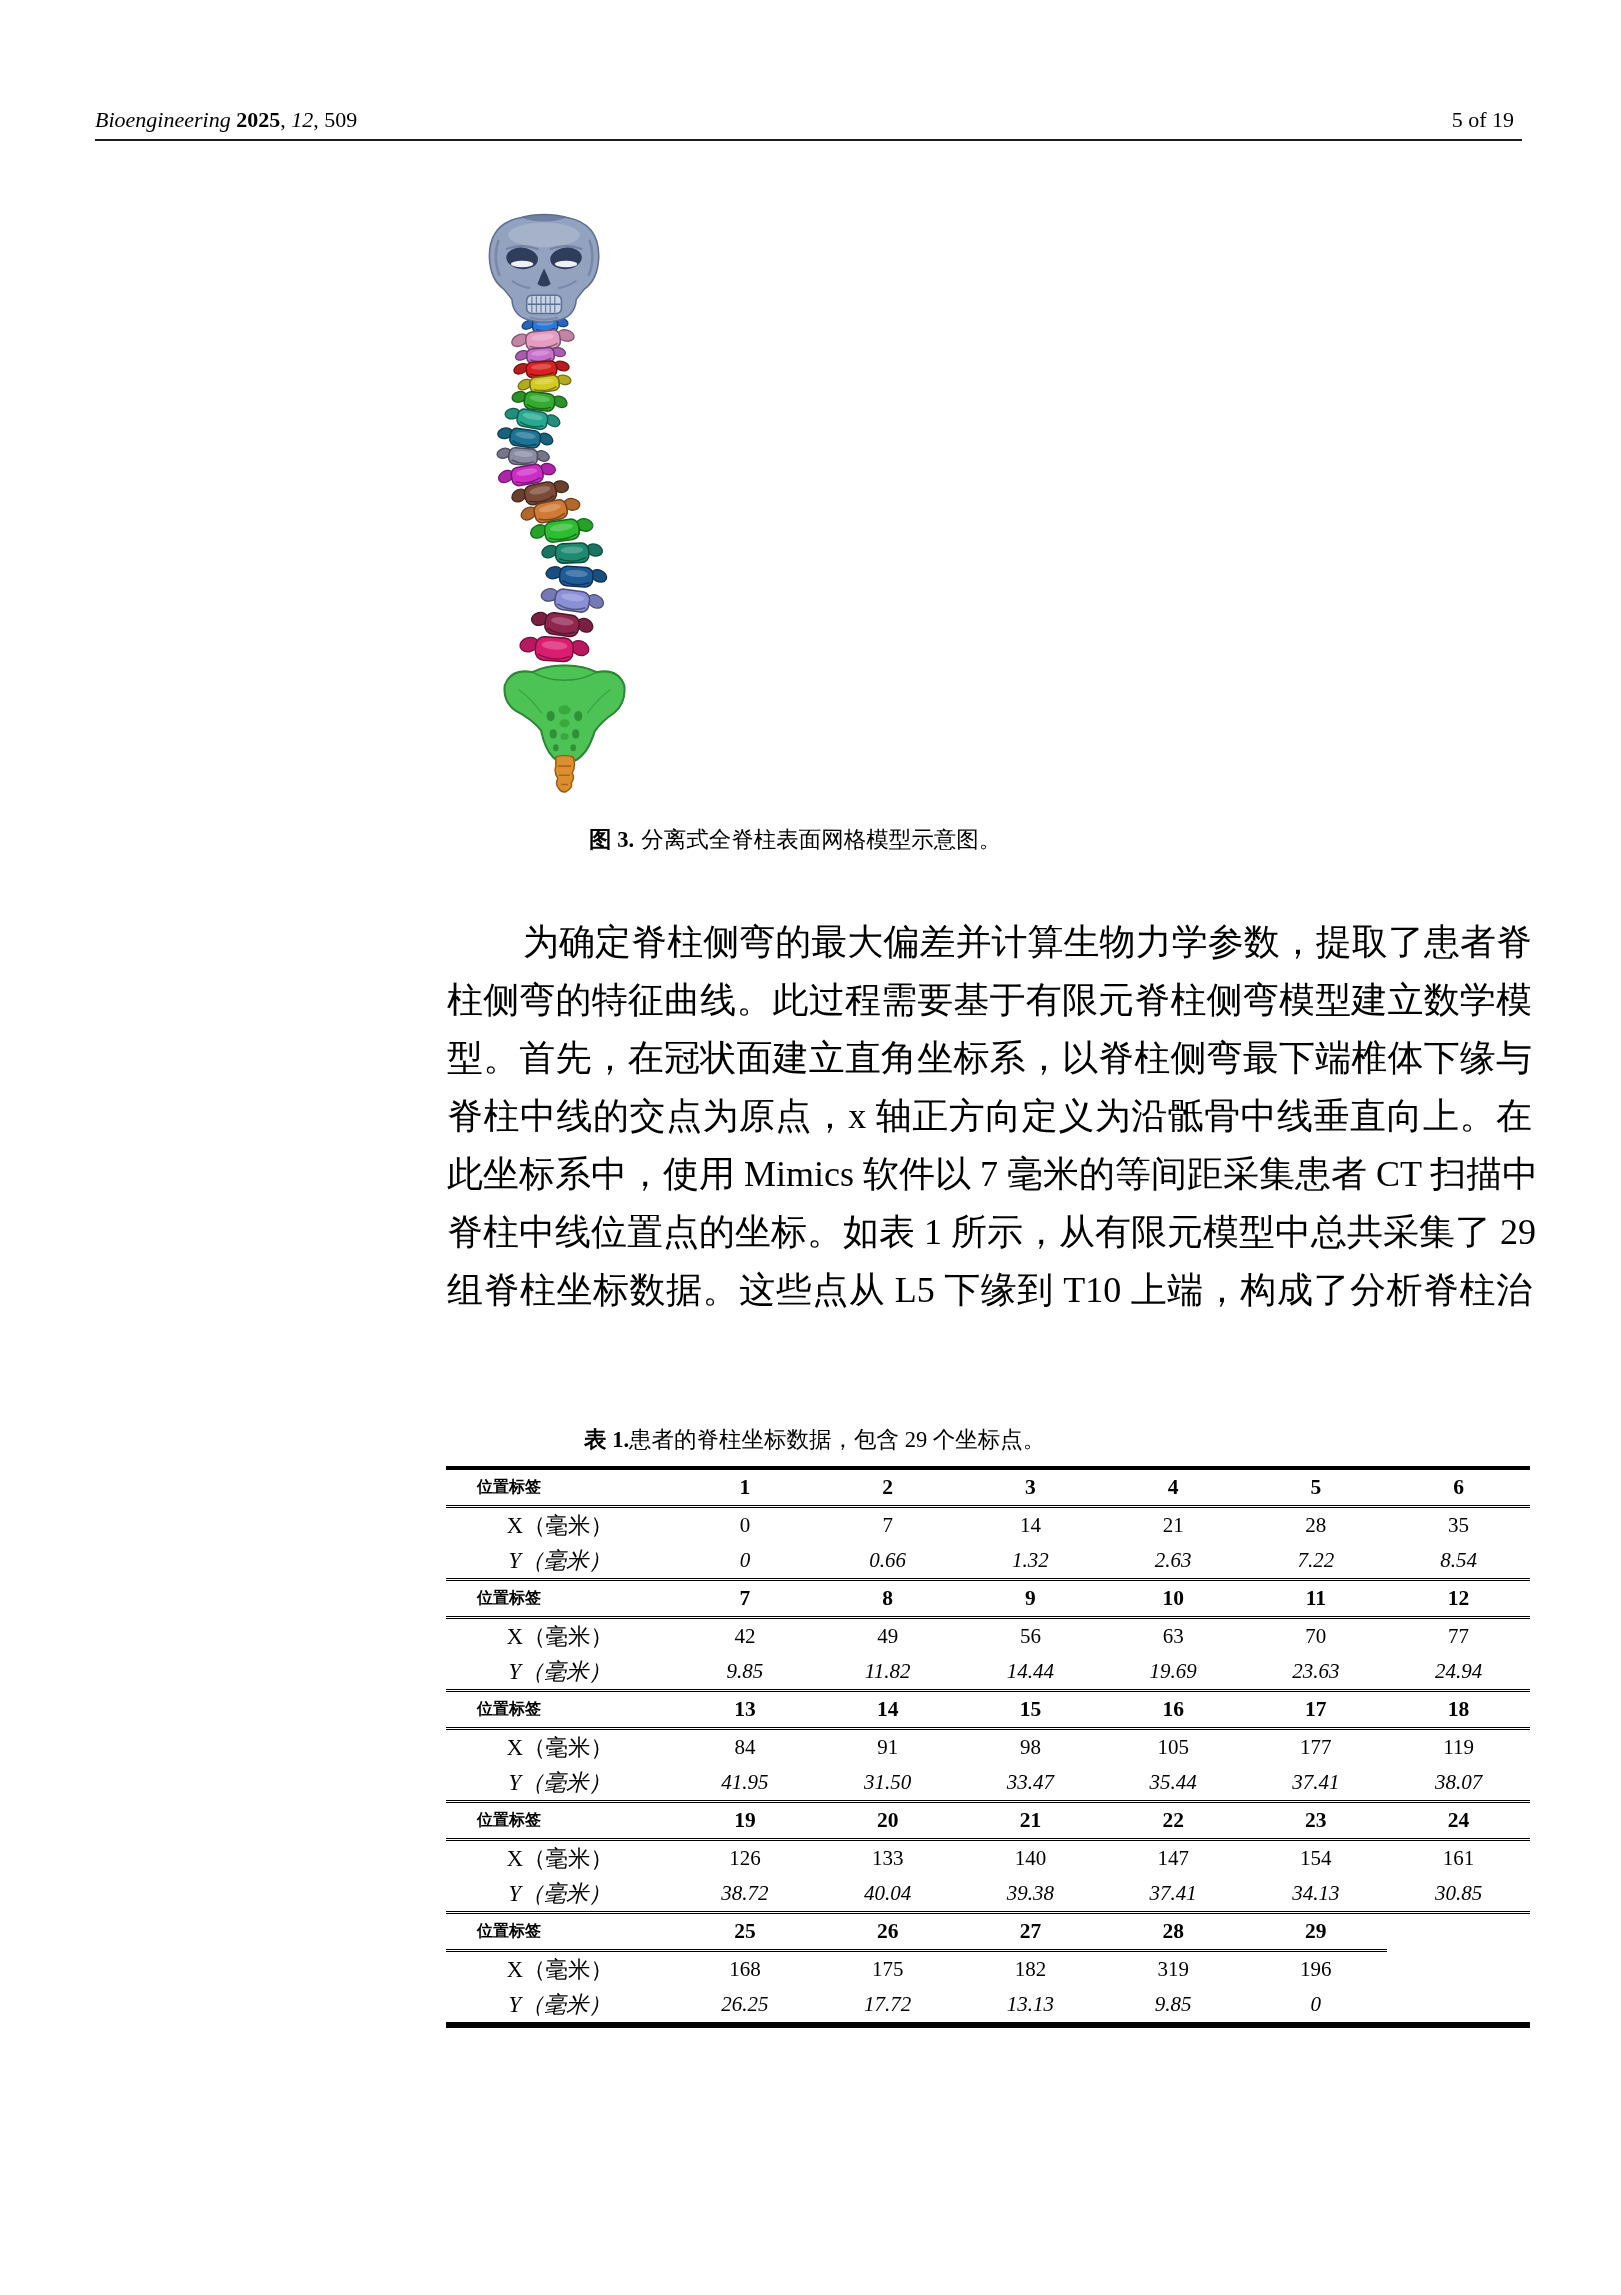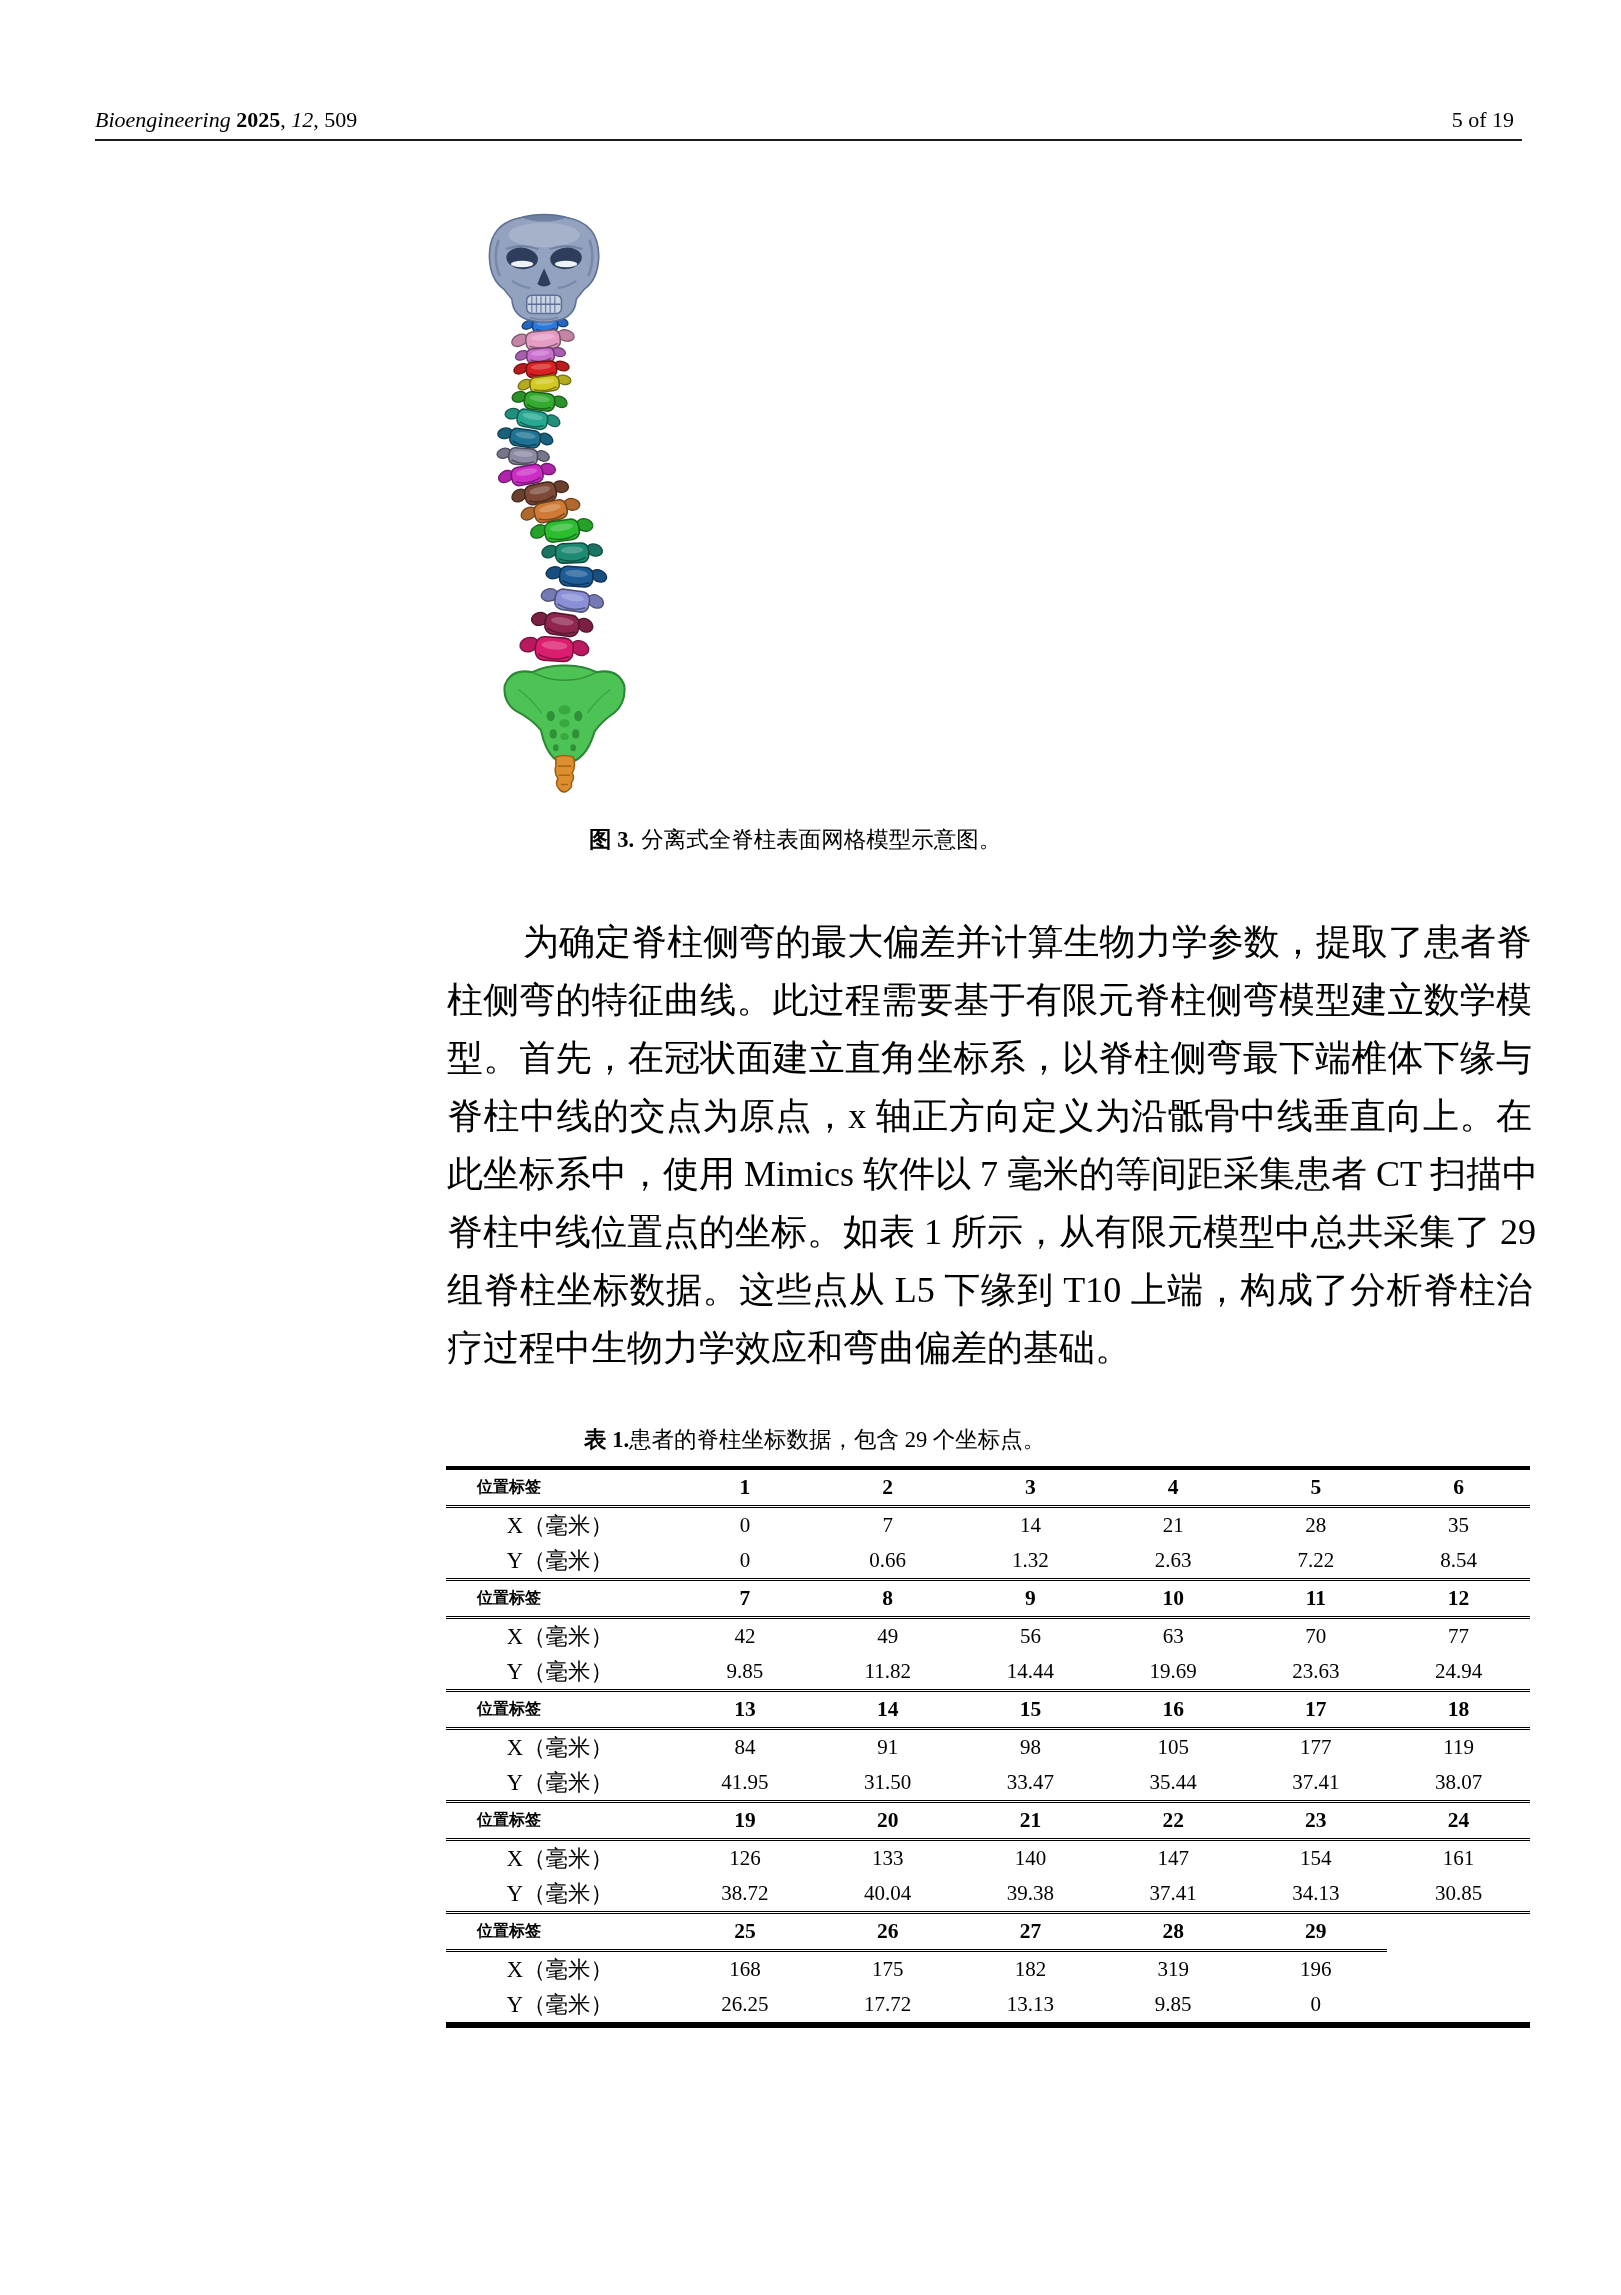--- a/index.html
+++ b/index.html
@@ -49,21 +49,21 @@
   
   #table-wrap{
     position:absolute;left:446px;top:1466px;width:1084px;
     border-top:4.6px solid #000;border-bottom:6.1px solid #000;
   }
   #data-table{width:100%;border-collapse:collapse;table-layout:fixed;}
   #data-table col.c-lbl{width:21%;}
   #data-table col.c-d{width:13.1666%;}
   #data-table td{padding:0;height:35px;vertical-align:middle;}
   #data-table tr.hdr td{border-bottom:3.6px double #000;font-weight:bold;}
-  #data-table tr.yrow td{border-bottom:3.6px double #000;}
+  #data-table tr.yrow td{border-bottom:3.6px double #000;font-style:italic;}
   #data-table tr.yrow.lastblock td{border-bottom:none;}
   #data-table td.norule{border-bottom:none !important;}
   #data-table td.lbl{text-align:left;padding-left:31px;font-size:16px;}
   #data-table td.xy{text-align:center;font-size:22.5px;}
   #data-table td.num{text-align:center;font-size:21px;}
   #data-table td.hnum{text-align:center;font-size:21.5px;}
 </style>
 </head>
 <body>
 
@@ -254,21 +254,20 @@
   </p>
 
   <div id="body-paragraph">
       <div class="pline first">为确定脊柱侧弯的最大偏差并计算生物力学参数，提取了患者脊</div>
       <div class="pline">柱侧弯的特征曲线。此过程需要基于有限元脊柱侧弯模型建立数学模</div>
       <div class="pline">型。首先，在冠状面建立直角坐标系，以脊柱侧弯最下端椎体下缘与</div>
       <div class="pline">脊柱中线的交点为原点，x 轴正方向定义为沿骶骨中线垂直向上。在</div>
       <div class="pline">此坐标系中，使用 Mimics 软件以 7 毫米的等间距采集患者 CT 扫描中</div>
       <div class="pline">脊柱中线位置点的坐标。如表 1 所示，从有限元模型中总共采集了 29</div>
       <div class="pline">组脊柱坐标数据。这些点从 L5 下缘到 T10 上端，构成了分析脊柱治</div>
-      <div class="pline last">疗过程中生物力学效应和弯曲偏差的基础。</div>
     </div>
 
   <p id="table-title">
     <b>表 1.</b><span>患者的脊柱坐标数据，包含 29 个坐标点。</span>
   </p>
 
   <div id="table-wrap">
     <table id="data-table">
       <colgroup>
         <col class="c-lbl">

